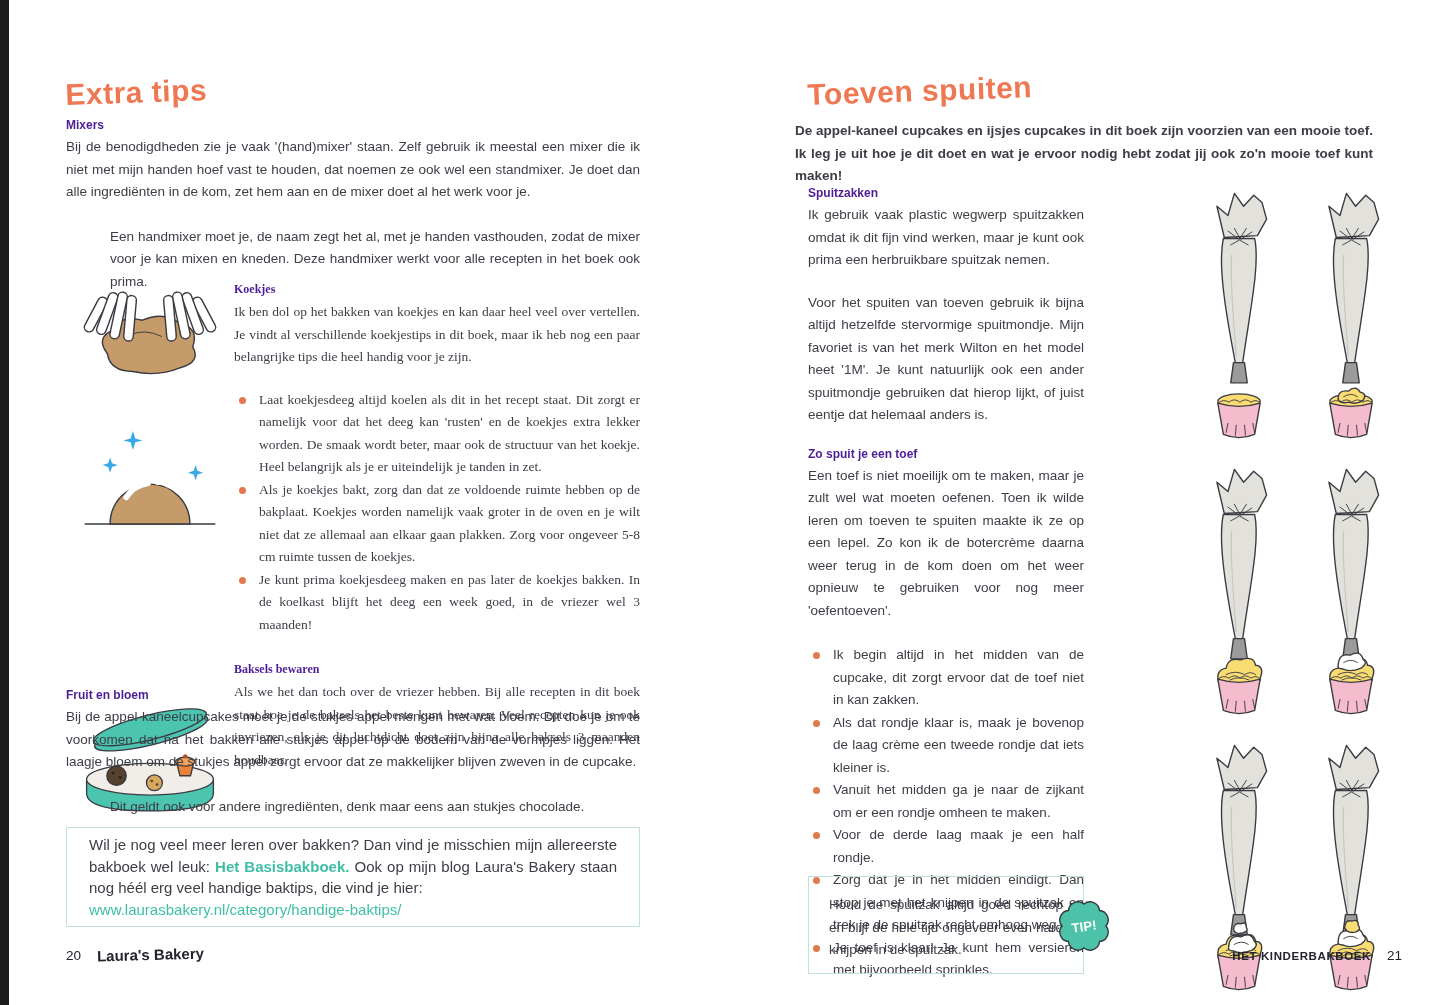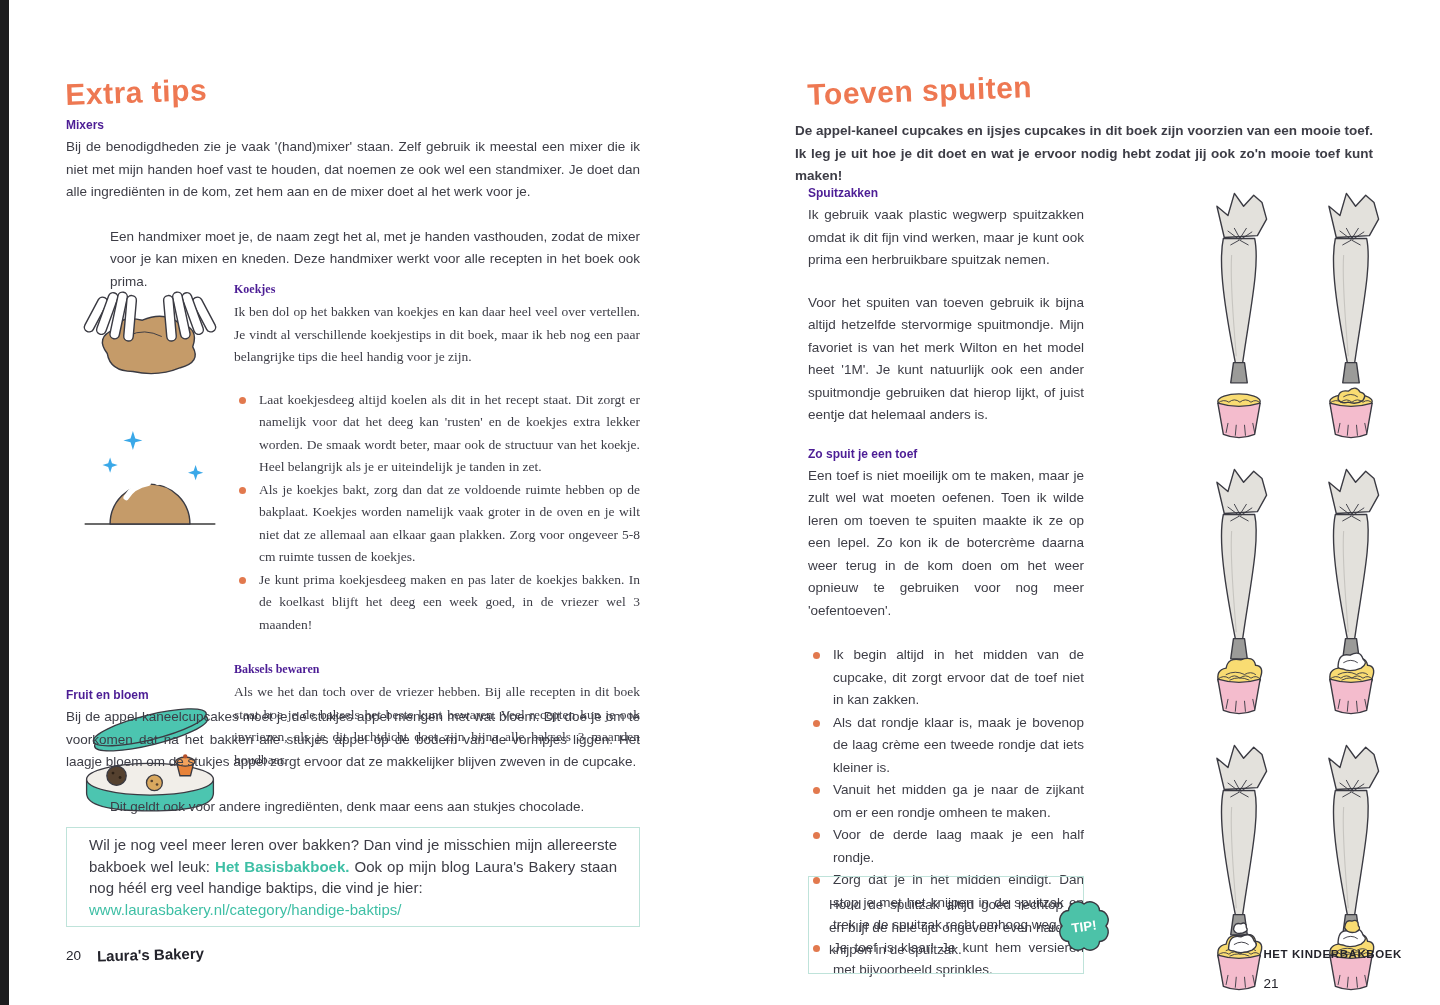--- a/index.html
+++ b/index.html
@@ -22,21 +22,21 @@
        border-radius:50%;background:#e2794e;}
   .teal-link{color:#3ebfa5;text-decoration:none;}
   .info-box{position:absolute;left:57px;top:827px;width:574px;height:100px;
        border:1.5px solid #bfe3da;box-sizing:border-box;padding:19px 22px;
        display:flex;align-items:center;}
   .info-box .body-text{font-size:15px;line-height:21.5px;}
   .tip-box{position:absolute;left:88px;top:828px;width:276px;height:98px;
        border:1.5px solid #bfe3da;box-sizing:border-box;padding:17px 20px;margin-top:48px;}
   .tip-cloud{position:absolute;right:-34px;top:16px;width:66px;height:66px;}
   .footer-left{position:absolute;left:57px;top:946px;display:flex;align-items:flex-end;gap:16px;}
-  .footer-right{position:absolute;right:38px;top:948px;display:flex;align-items:baseline;gap:16px;flex-direction:column;}
+  .footer-right{position:absolute;right:38px;top:948px;display:flex;align-items:baseline;gap:16px;}
   .pgnum{font-size:13.5px;color:#23232b;}
   .hand-label{font-size:15px;font-weight:700;color:#23232b;transform:rotate(-1.5deg);
        display:inline-block;}
   .caps-label{font-size:11.5px;font-weight:700;letter-spacing:.6px;color:#23232b;}
   .koekjes-row{position:absolute;left:57px;top:282px;width:574px;display:flex;font-family:Liberation Serif, serif;}
   .illus-col{width:168px;flex:0 0 168px;display:flex;flex-direction:column;align-items:center;}
   .koekjes-text{flex:1;}
   .mixers-block{position:absolute;left:57px;top:118px;width:574px;}
   .title-left{position:absolute;left:57px;top:78px;}
   .fruit-block{position:absolute;left:57px;top:688px;width:574px;}

